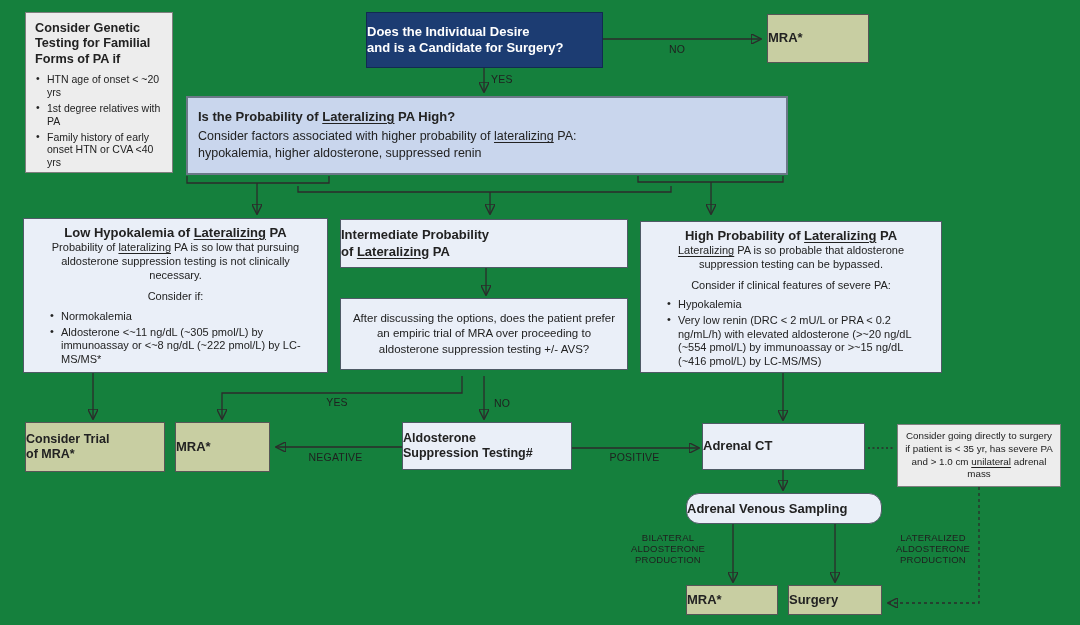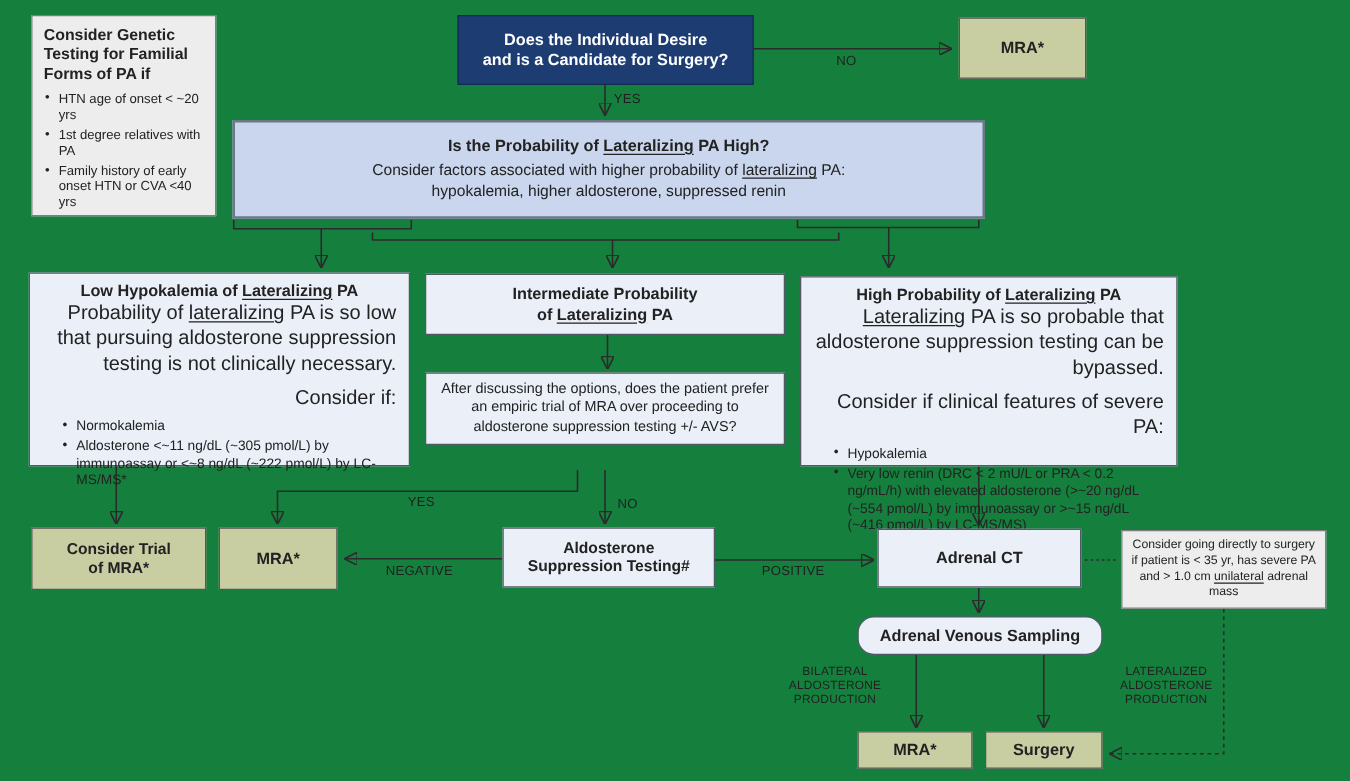--- a/index.html
+++ b/index.html
@@ -1,29 +1,29 @@
 <!DOCTYPE html>
 <html><head>
 <meta charset="utf-8">
 <style>
   html,body{margin:0;padding:0;background:#fff;}
   .canvas{
     position:relative;width:1080px;height:625px;background:#15803d;
     font-family:"Liberation Sans",sans-serif;color:#222;overflow:hidden;
   }
   .box{position:absolute;box-sizing:border-box;border:1.5px solid #4f5a66;background:#eaeff8;}
-  .center{display:flex;flex-direction:column;align-items:center;justify-content:center;text-align:center;}
+  .center{display:flex;flex-direction:column;align-items:flex-start;justify-content:center;text-align:center;}
   .navy{background:#1c3c72;border:1px solid #122a52;color:#ffffff;}
   .green{background:#c8cea2;border-color:#565656;}
   .grayb{background:#ededed;border-color:#7e7e7e;}
   .bluemid{background:#c9d6ed;border:2px solid #6b7888;}
   .u{text-decoration:underline;text-underline-offset:2px;}
   .t13{font-size:13px;font-weight:bold;line-height:1.25;}
   .t125{font-size:12.5px;font-weight:bold;line-height:1.22;}
-  .body-txt{font-size:16px;line-height:1.26;text-align:right;}
+  .body-txt{font-size:11px;line-height:1.26;text-align:center;}
   .blist{margin:3px 0 0 0;padding:0 0 0 16px;list-style:none;font-size:11px;line-height:1.26;text-align:left;}
   .blist li{position:relative;padding-left:11px;margin-top:2px;}
   .blist li::before{content:"\2022";position:absolute;left:0;top:-1px;}
   .glist{margin:6px 0 0 0;padding:0;list-style:none;font-size:10.5px;line-height:1.18;text-align:left;}
   .glist li{position:relative;padding-left:12px;margin-top:4px;}
   .glist li::before{content:"\2022";position:absolute;left:1px;top:-1px;}
   .label{position:absolute;font-size:10.5px;color:#1f1f1f;letter-spacing:.2px;}
   .label.c{text-align:center;}
   .small-label{position:absolute;font-size:9.5px;line-height:1.18;color:#1f1f1f;text-align:center;letter-spacing:.2px;}
   svg.wires{position:absolute;left:0;top:0;width:1080px;height:625px;pointer-events:none;}
@@ -104,21 +104,21 @@
     </ul>
   </div>
 
   <div class="box center" style="left:340px;top:219px;width:288px;height:49px;">
     <div class="t13">Intermediate Probability</div>
     <div class="t13">
       <span>of </span><span class="u">Lateralizing</span><span> PA</span>
     </div>
   </div>
 
-  <div class="box center" style="left:340px;top:298px;width:288px;height:58px;padding:6px 10px;">
+  <div class="box center" style="left:340px;top:298px;width:288px;height:72px;padding:6px 10px;">
     <div style="font-size:11.5px;line-height:1.35;">After discussing the options, does the patient prefer an empiric trial of MRA over proceeding to aldosterone suppression testing +/- AVS?</div>
   </div>
 
   <div class="box" style="left:640px;top:221px;width:302px;height:152px;padding:6px 10px;">
     <div class="t13" style="text-align:center;">
       <span>High Probability of </span><span class="u">Lateralizing</span><span> PA</span>
     </div>
     <div class="body-txt">
       <span class="u">Lateralizing</span><span> PA is so probable that aldosterone suppression testing can be bypassed.</span>
     </div>

